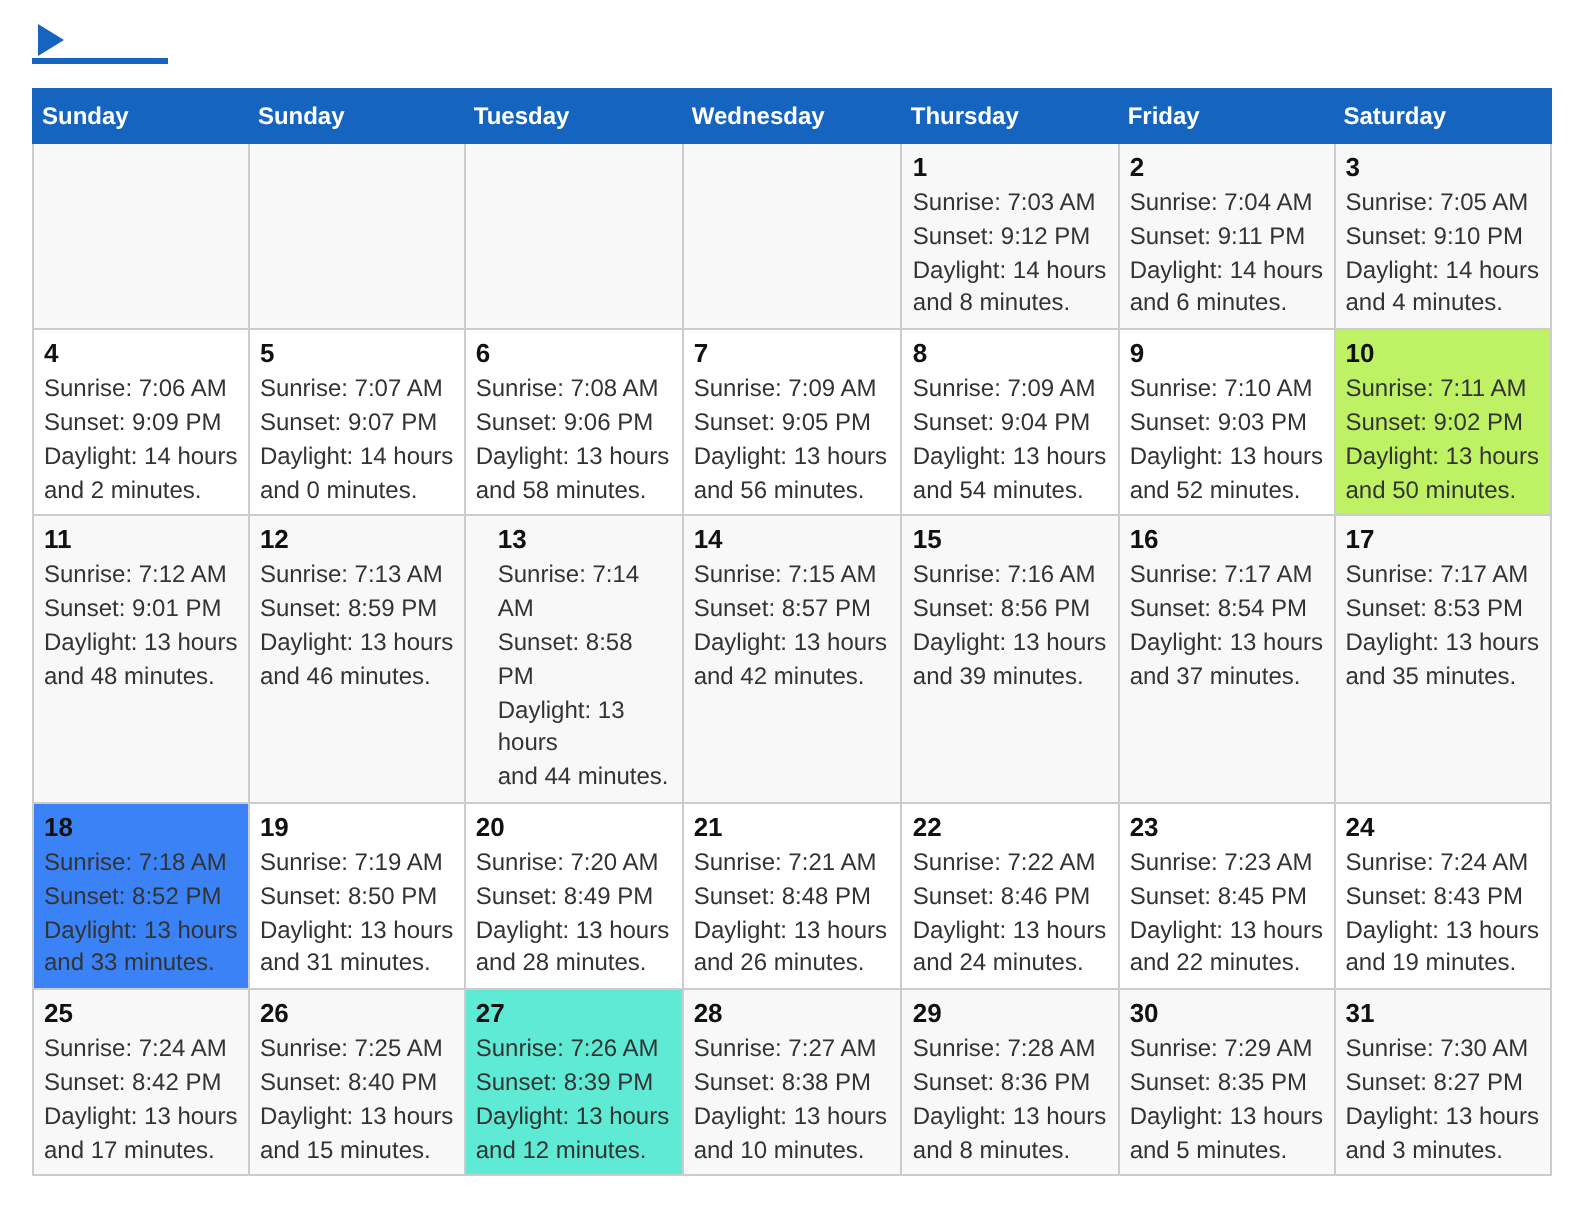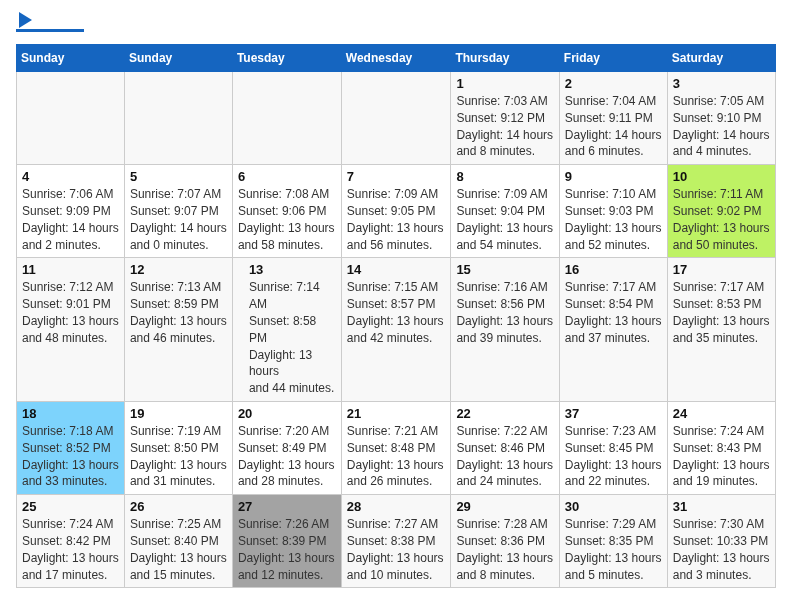--- a/index.html
+++ b/index.html
@@ -235,21 +235,21 @@
         </td>
         <td style="background: rgb(248, 248, 248);">
           <div class="day-number">17</div>
           <div class="day-info" style="white-space: pre-line;">Sunrise: 7:17 AM
 Sunset: 8:53 PM
 Daylight: 13 hours
 and 35 minutes.</div>
         </td>
       </tr>
       <tr class="row-4">
-        <td style="background: #7dd3fc;">
+        <td style="background: #3b82f6;">
           <div class="day-number">18</div>
           <div class="day-info" style="white-space: pre-line;">Sunrise: 7:18 AM
 Sunset: 8:52 PM
 Daylight: 13 hours
 and 33 minutes.</div>
         </td>
         <td style="background: rgb(255, 255, 255);">
           <div class="day-number">19</div>
           <div class="day-info" style="white-space: pre-line;">Sunrise: 7:19 AM
 Sunset: 8:50 PM
@@ -271,21 +271,21 @@
 and 26 minutes.</div>
         </td>
         <td style="background: rgb(255, 255, 255);">
           <div class="day-number">22</div>
           <div class="day-info" style="white-space: pre-line;">Sunrise: 7:22 AM
 Sunset: 8:46 PM
 Daylight: 13 hours
 and 24 minutes.</div>
         </td>
         <td style="background: rgb(255, 255, 255);">
-          <div class="day-number">37</div>
+          <div class="day-number">23</div>
           <div class="day-info" style="white-space: pre-line;">Sunrise: 7:23 AM
 Sunset: 8:45 PM
 Daylight: 13 hours
 and 22 minutes.</div>
         </td>
         <td style="background: rgb(255, 255, 255);">
           <div class="day-number">24</div>
           <div class="day-info" style="white-space: pre-line;">Sunrise: 7:24 AM
 Sunset: 8:43 PM
 Daylight: 13 hours
@@ -300,21 +300,21 @@
 Daylight: 13 hours
 and 17 minutes.</div>
         </td>
         <td style="background: rgb(248, 248, 248);">
           <div class="day-number">26</div>
           <div class="day-info" style="white-space: pre-line;">Sunrise: 7:25 AM
 Sunset: 8:40 PM
 Daylight: 13 hours
 and 15 minutes.</div>
         </td>
-        <td style="background: #a3a3a3;">
+        <td style="background: #5eead4;">
           <div class="day-number">27</div>
           <div class="day-info" style="white-space: pre-line;">Sunrise: 7:26 AM
 Sunset: 8:39 PM
 Daylight: 13 hours
 and 12 minutes.</div>
         </td>
         <td style="background: rgb(248, 248, 248);">
           <div class="day-number">28</div>
           <div class="day-info" style="white-space: pre-line;">Sunrise: 7:27 AM
 Sunset: 8:38 PM
@@ -331,19 +331,19 @@
         <td style="background: rgb(248, 248, 248);">
           <div class="day-number">30</div>
           <div class="day-info" style="white-space: pre-line;">Sunrise: 7:29 AM
 Sunset: 8:35 PM
 Daylight: 13 hours
 and 5 minutes.</div>
         </td>
         <td style="background: rgb(248, 248, 248);">
           <div class="day-number">31</div>
           <div class="day-info" style="white-space: pre-line;">Sunrise: 7:30 AM
-Sunset: 10:33 PM
+Sunset: 8:27 PM
 Daylight: 13 hours
 and 3 minutes.</div>
         </td>
       </tr>
     </tbody>
 </table>
 
 </body></html>

